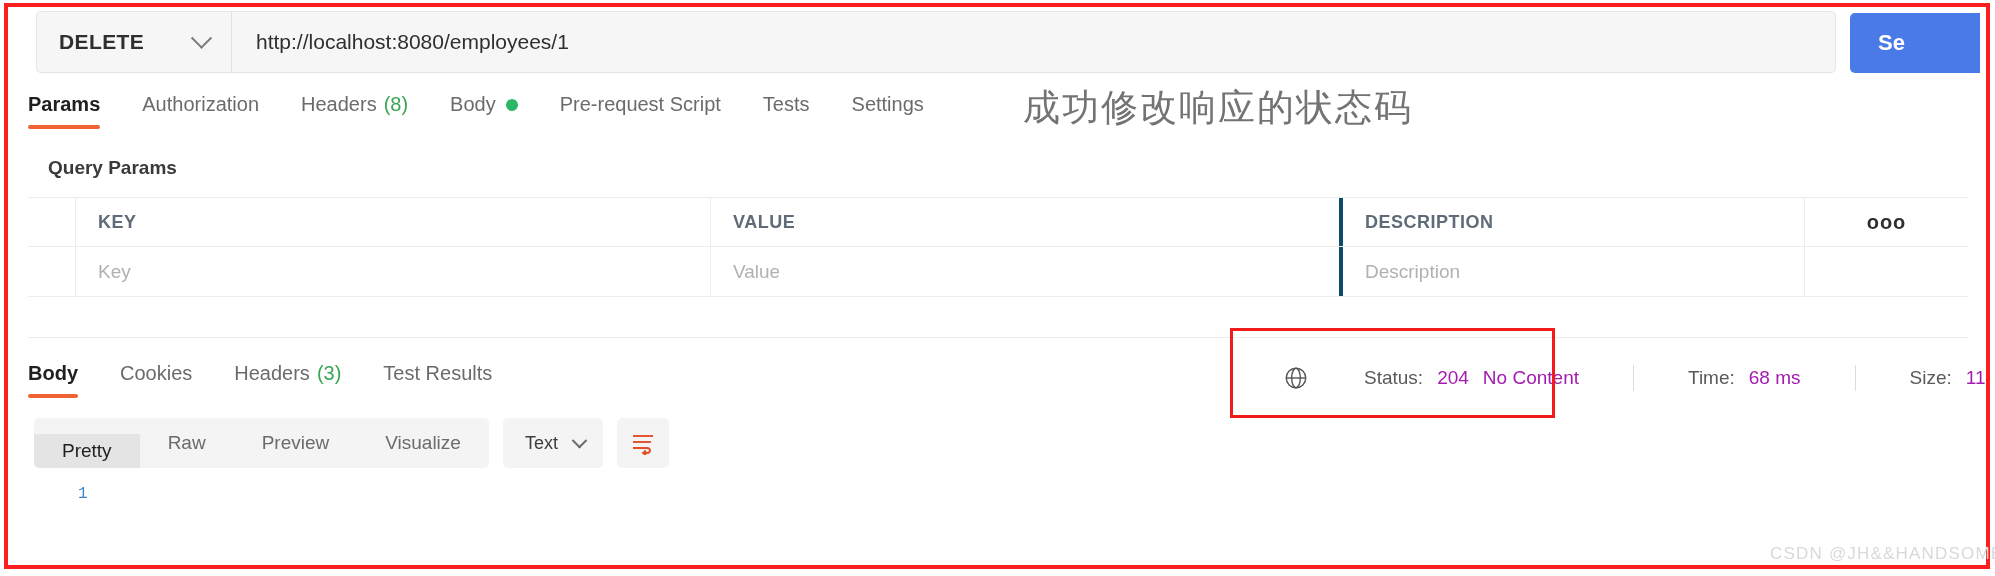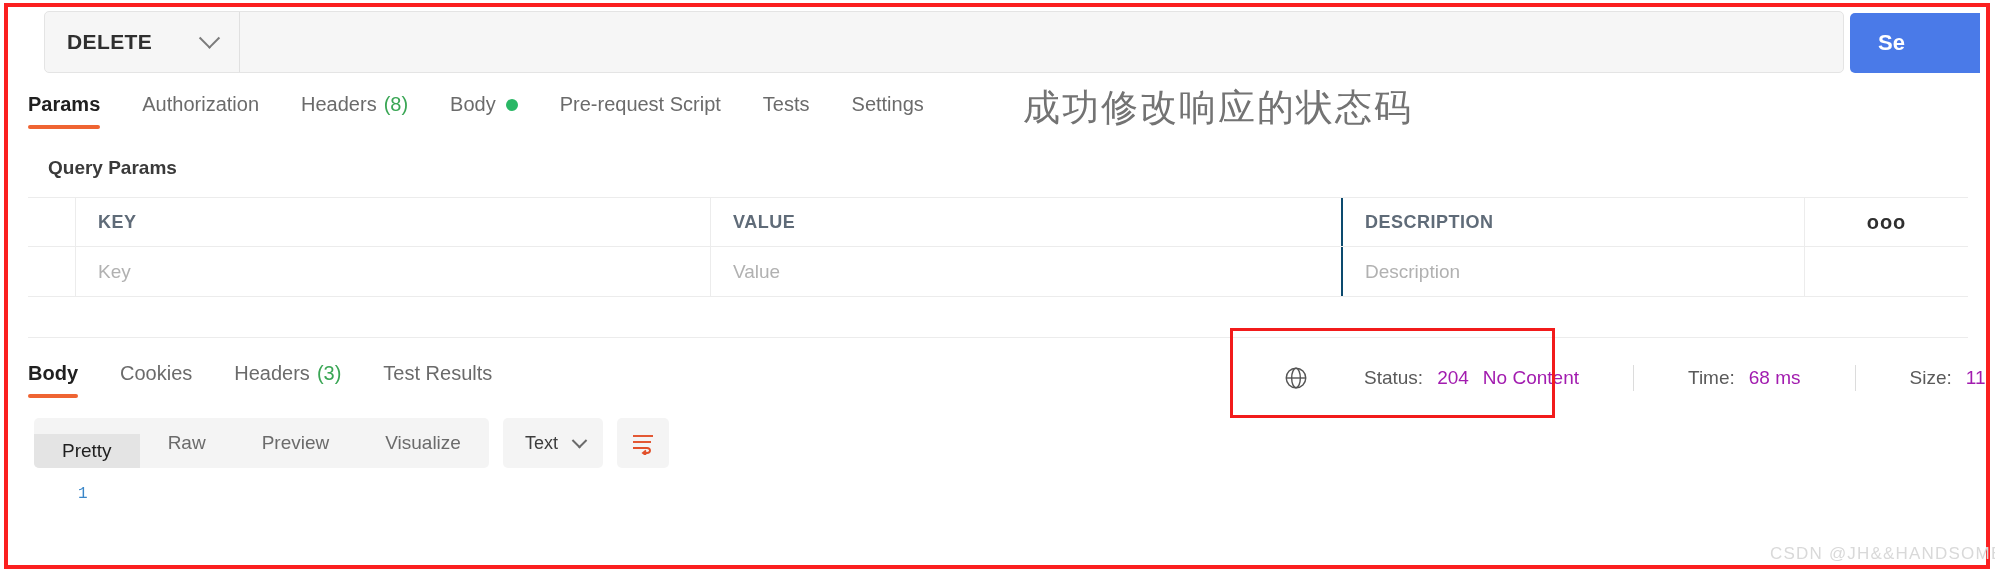--- a/index.html
+++ b/index.html
@@ -35,21 +35,21 @@
   }
 
   
   .url-row {
     position: absolute;
     left: 20px; top: 4px;
     width: 1880px; height: 62px;
   }
   .url-box {
     position: absolute;
-    left: 16px; top: 0;
+    left: 8px; top: 0;
     width: 1800px; height: 62px;
     background: #f6f6f6;
     border: 1px solid #e4e4e4;
     border-radius: 5px;
     display: flex;
     align-items: center;
   }
   .method-sel {
     width: 195px; height: 60px;
     display: flex; align-items: center;
@@ -146,21 +146,21 @@
   .tbl {
     position: absolute;
     left: 20px; top: 190px;
     width: 1940px;
   }
   .tbl-head, .tbl-row { display: flex; height: 50px; }
   .tbl-head { border-top: 1px solid #ececec; border-bottom: 1px solid #ececec; }
   .tbl-row { border-bottom: 1px solid #ececec; }
   .c-check { width: 48px; border-right: 1px solid #ececec; }
   .c-key { width: 635px; border-right: 1px solid #ececec; }
-  .c-val { width: 632px; border-right: 2px solid #0c4a6e; }
+  .c-val { width: 632px; border-right: 4px solid #0c4a6e; }
   .c-desc { width: 462px; border-right: 1px solid #ececec; }
   .c-opt { flex: 1; display: flex; align-items: center; justify-content: center; }
   .cell {
     display: flex; align-items: center;
     padding-left: 22px;
     height: 100%;
   }
   .th { font-size: 18px; font-weight: bold; color: #5f6b78; letter-spacing: .5px; }
   .ph { font-size: 19px; color: #b1b1b1; }
   .dots { font-size: 20px; font-weight: bold; color: #2f2f2f; letter-spacing: 1px; cursor: pointer; }
@@ -292,20 +292,21 @@
 <div id="root">
 
   <div class="app">
 
     <div class="url-row">
       <div class="url-box">
         <div class="method-sel">
           <span class="method-label">DELETE</span>
           <span class="chev"></span>
         </div>
+        <div class="url-text">http://localhost:8080/employees/1</div>
       </div>
       <div class="send-btn">Se</div>
     </div>
 
     <div class="req-tabs">
       <div class="rtab active">
         <span>Params</span>
       </div>
       <div class="rtab">
         <span>Authorization</span>

